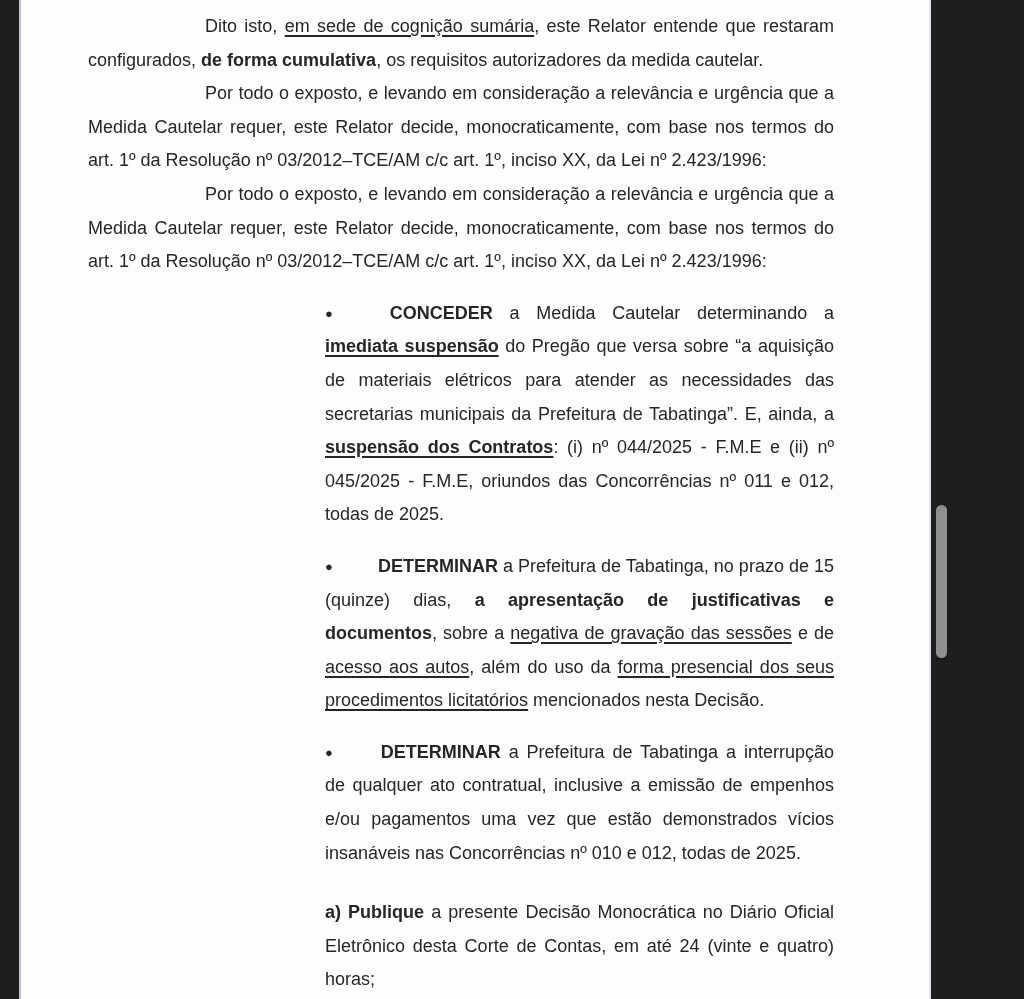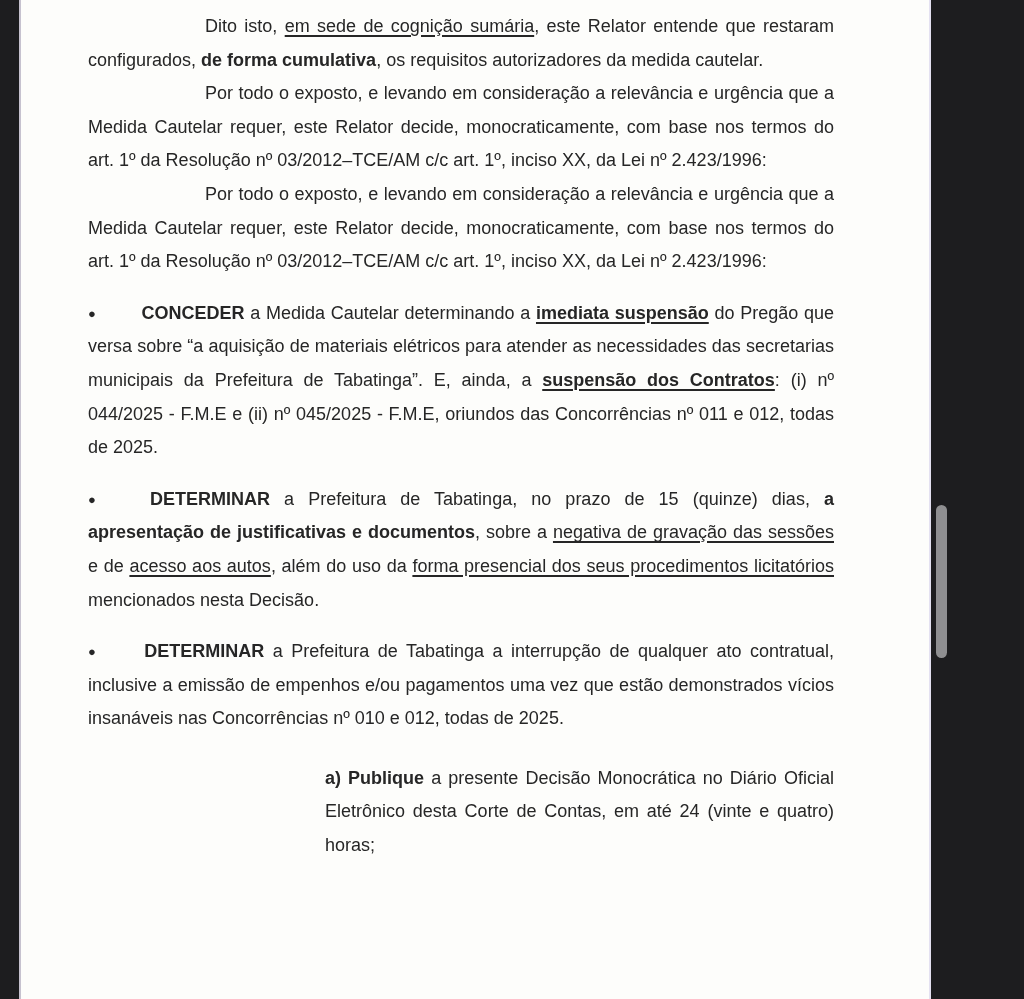--- a/index.html
+++ b/index.html
@@ -27,21 +27,21 @@
     padding: 10px 95px 0 67px;
     overflow: hidden;
   }
   .textblock p {
     font-size: 18px;
     line-height: 33.6px;
     text-align: justify;
     color: var(--ink, #262626);
   }
   p.body-indent { text-indent: 117px; }
-  p.bullet   { margin-top: 18px; }
+  p.bullet   { margin-left: 237px; margin-top: 18px; }
   p.sub-item { margin-left: 237px; margin-top: 26px; }
   .b { font-weight: bold; }
   .u { text-decoration: underline; text-underline-offset: 3px; text-decoration-thickness: 1.5px; }
   .bullet-glyph {
     font-size: 13px;
     vertical-align: 1px;
     color: var(--ink, #262626);
   }
   .bullet-gap { display: inline-block; width: 45px; }
   .scroll-thumb {

